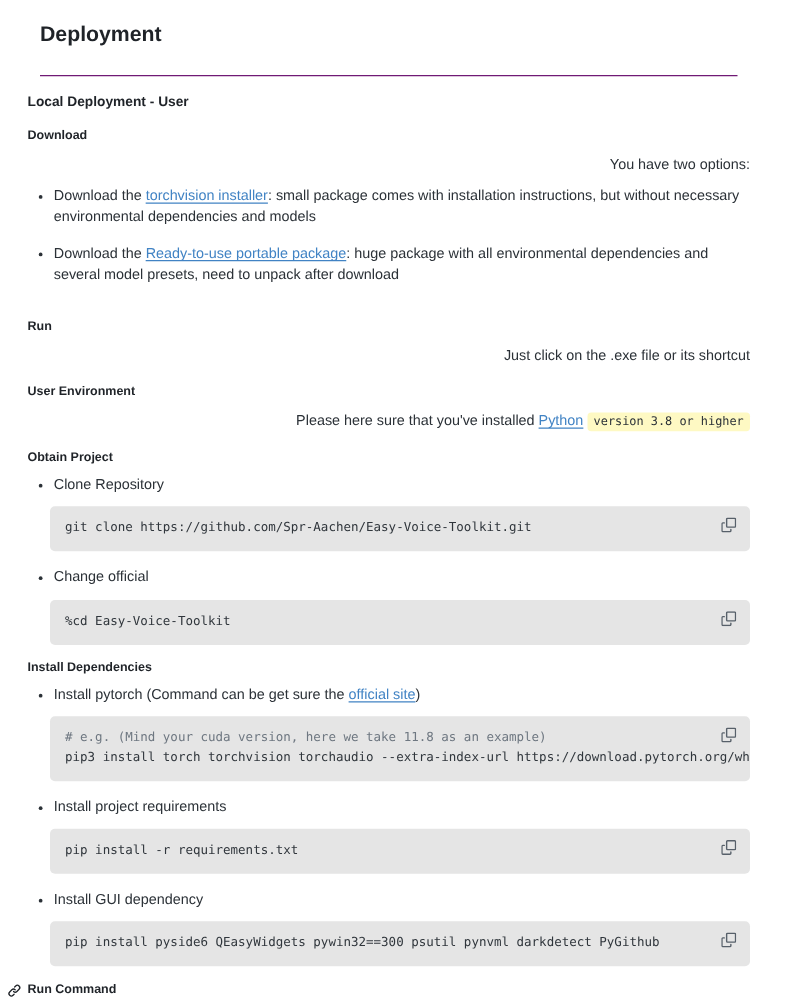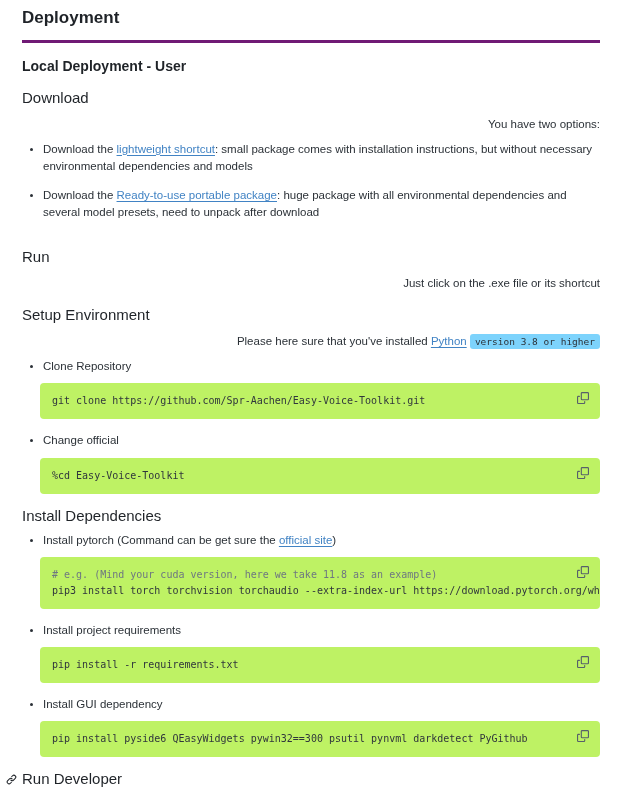--- a/index.html
+++ b/index.html
@@ -6,54 +6,54 @@
   html, body { margin: 0; padding: 0; background: #ffffff; }
   body {
     width: 637px; height: 800px; overflow: hidden;
     font-family: "Liberation Sans", sans-serif;
     color: #2b3137; font-size: 11.5px;
   }
   .container { padding: 8px 37px 10px 22px; }
 
   h1.doc-h1 {
     font-size: 17px; font-weight: 700; color: #1f2328;
-    margin: 0; padding-bottom: 12px;
-    border-bottom: 3px solid #701a75;
+    margin: 10px; padding-bottom: 22px;
+    border-bottom: 1px solid #701a75;
   }
   h2.doc-h2 {
-    font-size: 14px; font-weight: 700; color: #1f2328;
+    font-size: 11px; font-weight: 700; color: #1f2328;
     margin: 15px 0 0 0;
   }
   h3.doc-h3 {
-    font-size: 15px; font-weight: 400; color: #1f2328;
+    font-size: 10px; font-weight: 700; color: #1f2328;
     margin: 15px 0 0 0; position: relative;
   }
   p.doc-p { margin: 10px 0 0 0; line-height: 1.45; text-align: right; }
 
   ul.doc-list { margin: 8px 0 0 0; padding-left: 21px; }
   ul.doc-list li {
     margin-bottom: 12px; line-height: 1.5; color: #2b3137;
   }
   ul.doc-list li::marker { color: #2b3137; font-size: 10px; }
 
   a.doc-link {
     color: #4183c4; text-decoration: underline;
     text-decoration-thickness: 1px; text-underline-offset: 2px;
     cursor: pointer;
   }
 
   code.inline-code {
     font-family: "DejaVu Sans Mono", "Liberation Mono", monospace;
-    font-size: 9.5px; background: #7dd3fc; color: #2b3137;
+    font-size: 9.5px; background: #fef9c3; color: #2b3137;
     padding: 2px 5px; border-radius: 3px; white-space: nowrap;
   }
 
   .codeblock {
     position: relative;
-    background: #bef264;
+    background: #e5e5e5;
     border-radius: 4px;
     margin: 8px 0 13px -3px;
     padding: 10px 30px 10px 12px;
     font-family: "DejaVu Sans Mono", "Liberation Mono", monospace;
     font-size: 10px; line-height: 1.6; color: #30363c;
     white-space: pre; overflow: hidden;
   }
   .codeblock .comment { color: #6e7781; }
   .copy-btn {
     position: absolute; top: 7px; right: 9px;
@@ -79,33 +79,34 @@
 
   <h1 class="doc-h1">Deployment</h1>
 
   <h2 class="doc-h2">Local Deployment - User</h2>
 
   <h3 class="doc-h3">Download</h3>
 
   <p class="doc-p">You have two options:</p>
 
   <ul class="doc-list">
-    <li><span>Download the </span><a class="doc-link">lightweight shortcut</a><span>: small package comes with installation instructions, but without necessary environmental dependencies and models</span></li>
+    <li><span>Download the </span><a class="doc-link">torchvision installer</a><span>: small package comes with installation instructions, but without necessary environmental dependencies and models</span></li>
     <li><span>Download the </span><a class="doc-link">Ready-to-use portable package</a><span>: huge package with all environmental dependencies and several model presets, need to unpack after download</span></li>
   </ul>
 
   <h3 class="doc-h3" style="margin-top:26px">Run</h3>
 
   <p class="doc-p">Just click on the .exe file or its shortcut</p>
 
 
-  <h3 class="doc-h3">Setup Environment</h3>
+  <h3 class="doc-h3">User Environment</h3>
 
   <p class="doc-p"><span>Please here sure that you've installed </span><a class="doc-link">Python</a> <code class="inline-code">version 3.8 or higher</code></p>
 
+  <h3 class="doc-h3">Obtain Project</h3>
 
   <ul class="doc-list">
     <li>
       <span>Clone Repository</span>
       <div class="codeblock"><span>git clone https://github.com/Spr-Aachen/Easy-Voice-Toolkit.git</span><button class="copy-btn" aria-label="copy"><svg viewBox="0 0 16 16">
               <path d="M0 6.75C0 5.784.784 5 1.75 5h1.5a.75.75 0 0 1 0 1.5h-1.5a.25.25 0 0 0-.25.25v7.5c0 .138.112.25.25.25h7.5a.25.25 0 0 0 .25-.25v-1.5a.75.75 0 0 1 1.5 0v1.5A1.75 1.75 0 0 1 9.25 16h-7.5A1.75 1.75 0 0 1 0 14.25Z"></path>
               <path d="M5 1.75C5 .784 5.784 0 6.75 0h7.5C15.216 0 16 .784 16 1.75v7.5A1.75 1.75 0 0 1 14.25 11h-7.5A1.75 1.75 0 0 1 5 9.25Zm1.75-.25a.25.25 0 0 0-.25.25v7.5c0 .138.112.25.25.25h7.5a.25.25 0 0 0 .25-.25v-7.5a.25.25 0 0 0-.25-.25Z"></path>
             </svg></button></div>
     </li>
     <li>
@@ -139,15 +140,15 @@
       <span>Install GUI dependency</span>
       <div class="codeblock"><span>pip install pyside6 QEasyWidgets pywin32==300 psutil pynvml darkdetect PyGithub</span><button class="copy-btn" aria-label="copy"><svg viewBox="0 0 16 16">
               <path d="M0 6.75C0 5.784.784 5 1.75 5h1.5a.75.75 0 0 1 0 1.5h-1.5a.25.25 0 0 0-.25.25v7.5c0 .138.112.25.25.25h7.5a.25.25 0 0 0 .25-.25v-1.5a.75.75 0 0 1 1.5 0v1.5A1.75 1.75 0 0 1 9.25 16h-7.5A1.75 1.75 0 0 1 0 14.25Z"></path>
               <path d="M5 1.75C5 .784 5.784 0 6.75 0h7.5C15.216 0 16 .784 16 1.75v7.5A1.75 1.75 0 0 1 14.25 11h-7.5A1.75 1.75 0 0 1 5 9.25Zm1.75-.25a.25.25 0 0 0-.25.25v7.5c0 .138.112.25.25.25h7.5a.25.25 0 0 0 .25-.25v-7.5a.25.25 0 0 0-.25-.25Z"></path>
             </svg></button></div>
     </li>
   </ul>
 
   <h3 class="doc-h3 h3-anchored" style="margin-top:4px"><span class="anchor-icon"><svg viewBox="0 0 16 16">
           <path d="m7.775 3.275 1.25-1.25a3.5 3.5 0 1 1 4.95 4.95l-2.5 2.5a3.5 3.5 0 0 1-4.95 0 .751.751 0 0 1 .018-1.042.751.751 0 0 1 1.042-.018 1.998 1.998 0 0 0 2.83 0l2.5-2.5a2.002 2.002 0 0 0-2.83-2.83l-1.25 1.25a.751.751 0 0 1-1.042-.018.751.751 0 0 1-.018-1.042Zm-4.69 9.64a1.998 1.998 0 0 0 2.83 0l1.25-1.25a.751.751 0 0 1 1.042.018.751.751 0 0 1 .018 1.042l-1.25 1.25a3.5 3.5 0 1 1-4.95-4.95l2.5-2.5a3.5 3.5 0 0 1 4.95 0 .751.751 0 0 1-.018 1.042.751.751 0 0 1-1.042.018 1.998 1.998 0 0 0-2.83 0l-2.5 2.5a1.998 1.998 0 0 0 0 2.83Z"></path>
-        </svg></span><span>Run Developer</span></h3>
+        </svg></span><span>Run Command</span></h3>
 
 </div>
 
 </body></html>

